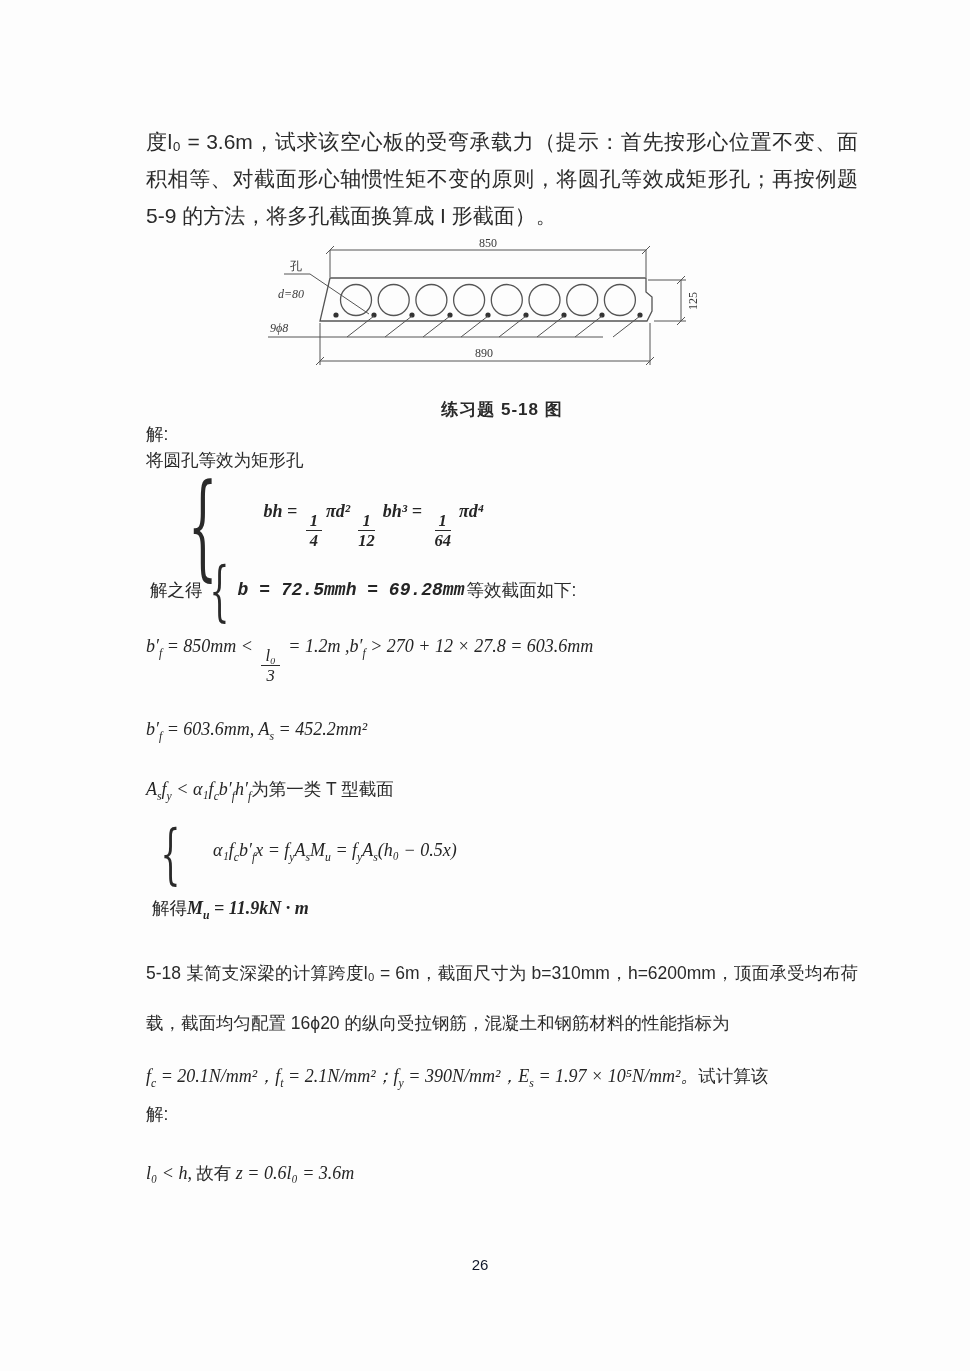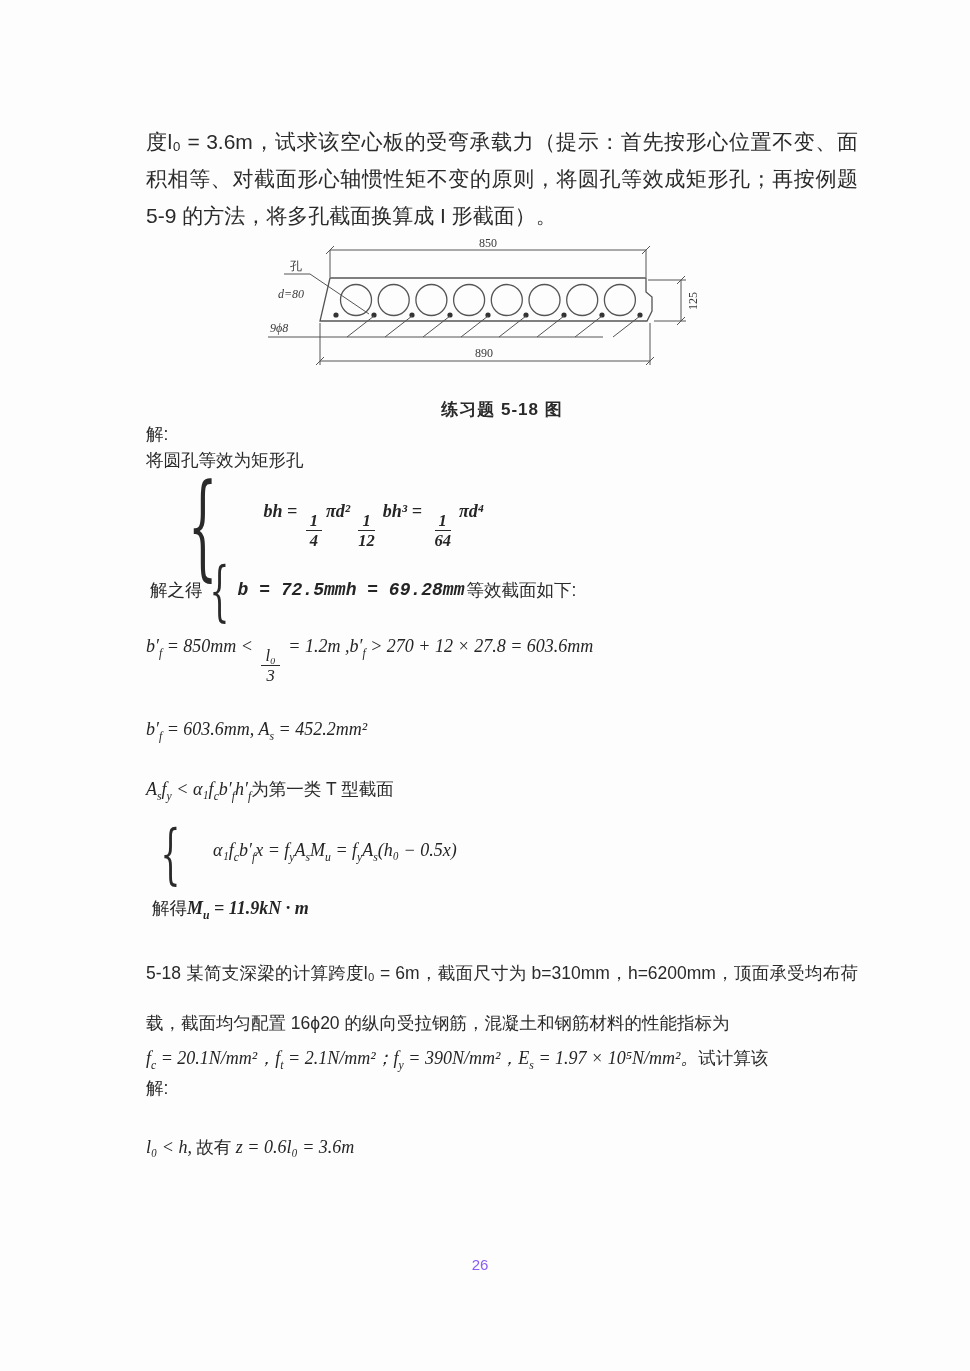--- a/index.html
+++ b/index.html
@@ -40,25 +40,25 @@
   .solve-line .stack { margin:0 2px; }
   .solve-line .stack > span { line-height:24px;font-family:Liberation Mono, monospace; }
   .eq-line { margin-top:34px; }
   .sys2 { margin-top:34px; margin-left:8px; }
   .sys2 .stack > span { line-height:27px; }
   .sys2 .stack > span:first-child { padding-left:26px; }
   .result-line { margin-top:26px; margin-left:6px; }
   .jie { font-size:17.5px; line-height:26px; color:#2a2a2a; }
   .step { font-size:17.5px; line-height:26px; color:#2a2a2a; }
   .p519 { margin-top:26px; }
-  .props-line { line-height:21px; }
+  .props-line { margin-top:10px; line-height:36px; }
   .ask-line { margin-top:12px; }
   .final-line { margin-top:34px; }
 
-  .page-number { position:absolute; left:0; right:10px; bottom:98px; text-align:center; font-size:15px; color:#8b5cf6; }
+  .page-number { position:absolute; left:0; right:10px; bottom:98px; text-align:center; font-size:15px; color:#0f172a; }
 
   svg text { font-family:"Liberation Serif","DejaVu Serif",serif; fill:#3a3a3a; }
   svg .dimtxt { font-size:12px; }
   svg .lbl { font-size:12px; }
   svg line, svg path { stroke:#555; fill:none; }
 </style>
 </head>
 <body>
 
 <div class="page">

